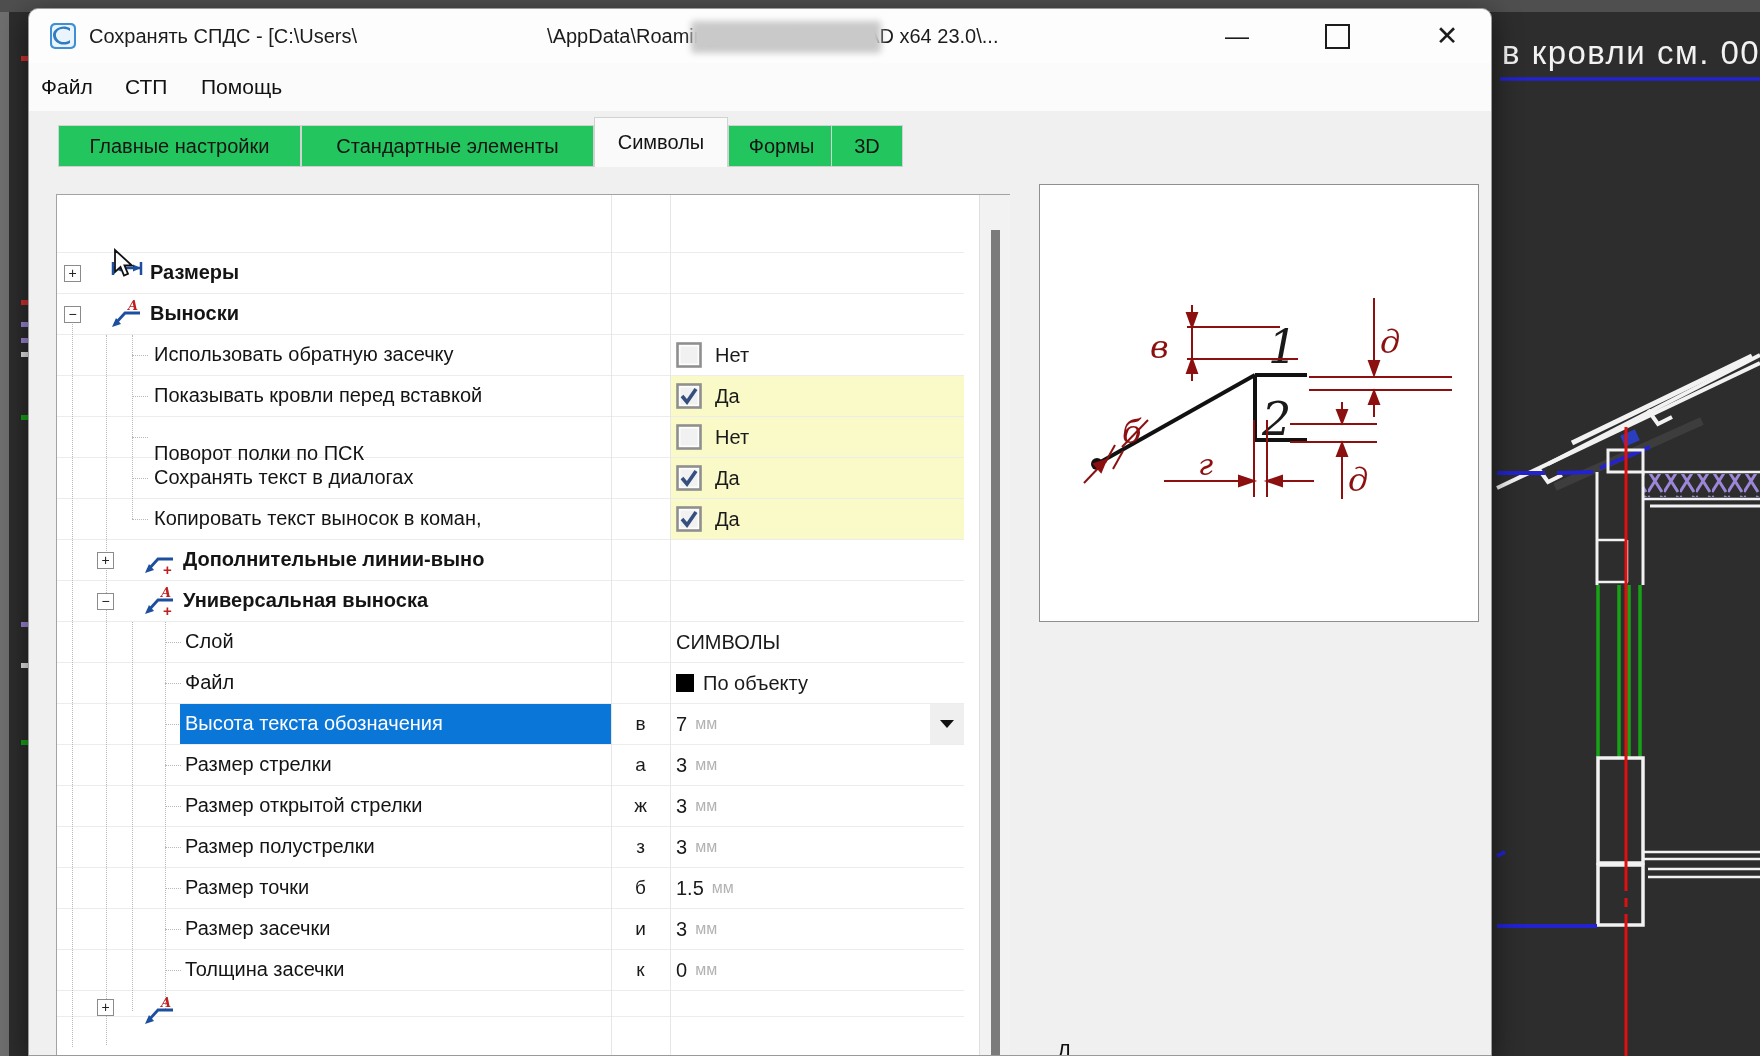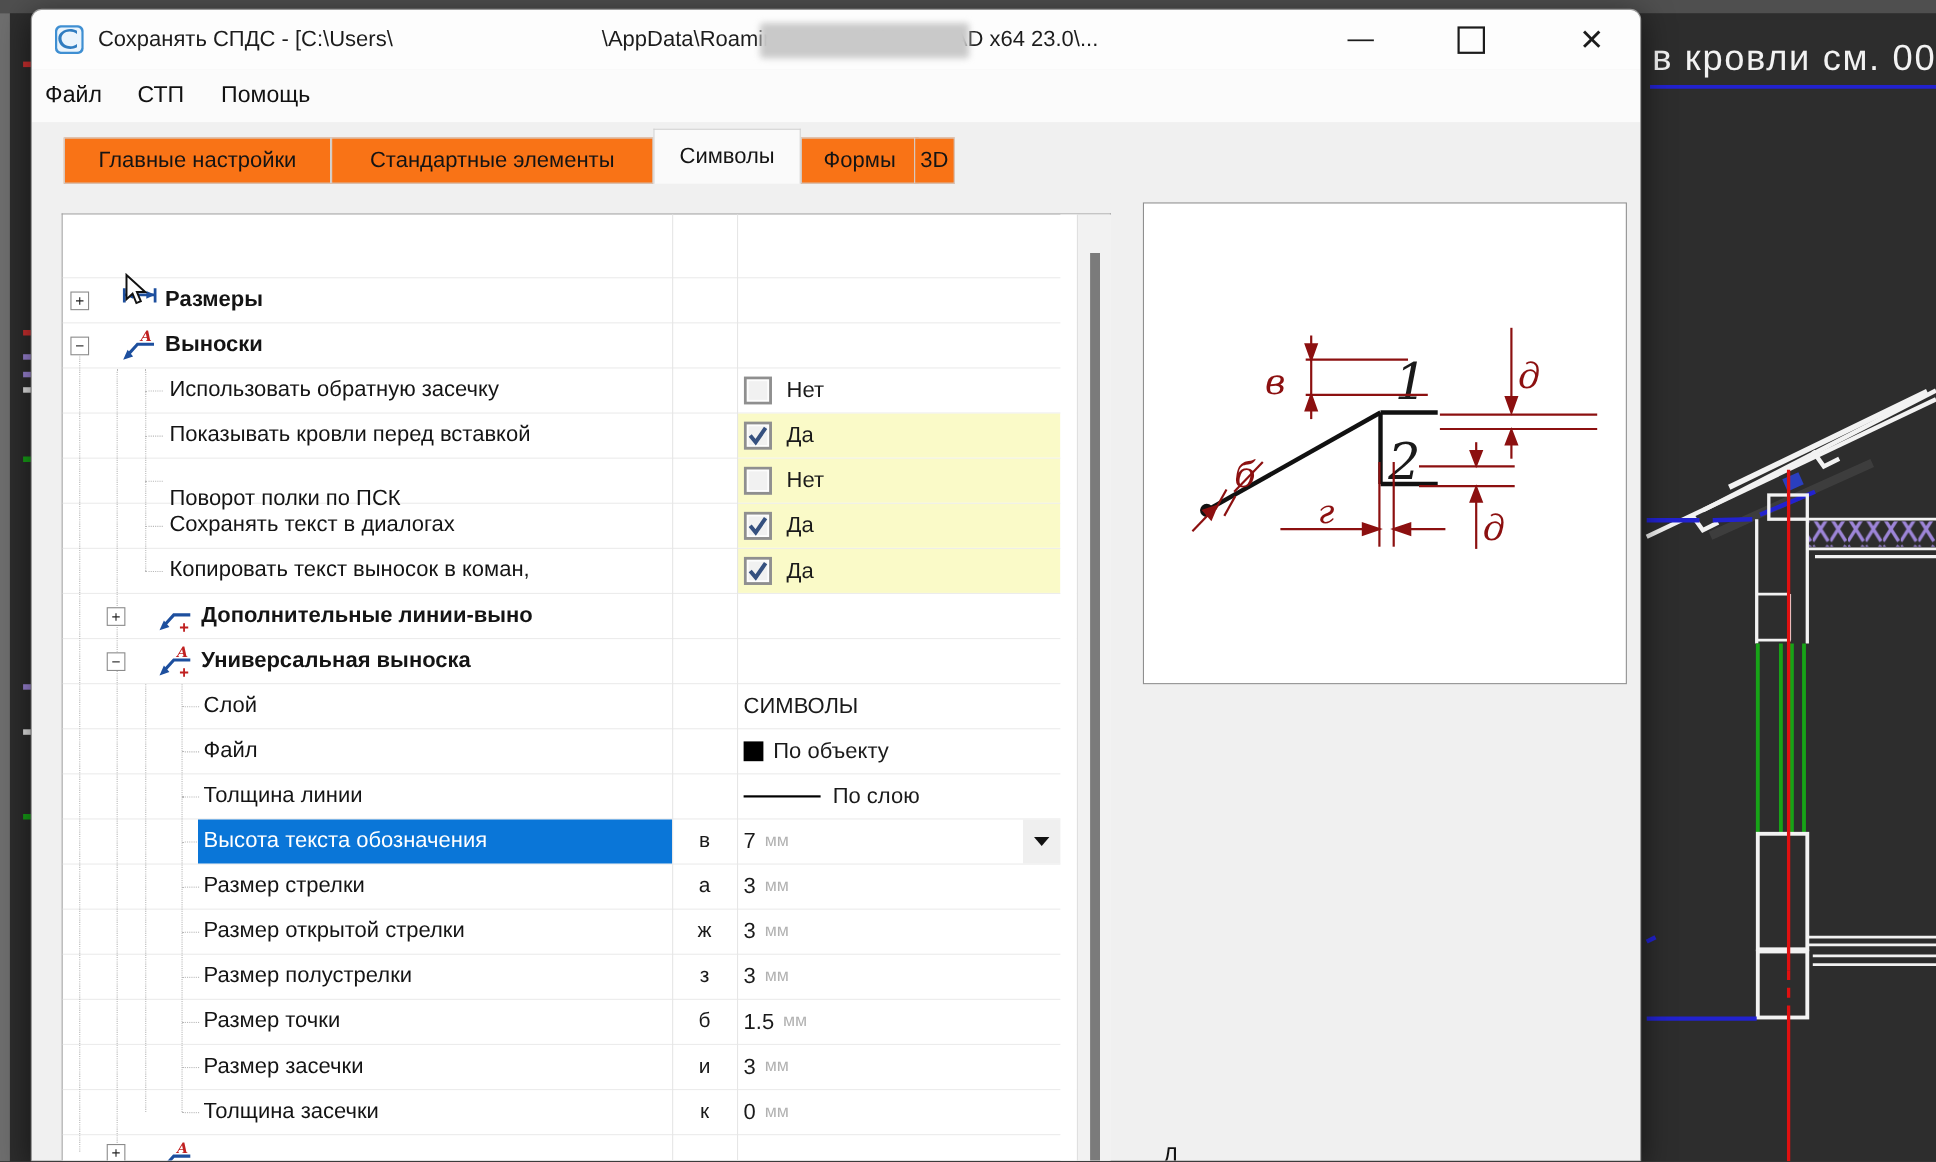--- a/index.html
+++ b/index.html
@@ -14,21 +14,21 @@
     font-size:20px;color:#1c1c1c;white-space:pre;}
   #user-blur{position:absolute;left:662px;top:12px;width:190px;height:32px;background:#c9c9c9;filter:blur(3px);border-radius:3px;}
   .cap-btn{position:absolute;top:0;height:54px;width:60px;display:flex;align-items:center;justify-content:center;color:#1c1c1c;}
   #btn-min{left:1178px;font-size:24px;}
   #btn-max{left:1278px;}
   #btn-max .maxbox{width:21px;height:21px;border:2px solid #1c1c1c;}
   #btn-close{left:1388px;font-size:27px;font-weight:300;}
   #menubar{position:absolute;left:0;top:54px;width:100%;height:48px;background:#fbfbfb;}
   .menu-item{position:absolute;top:0;height:48px;display:flex;align-items:center;font-size:21px;color:#111;}
   
-  .tab{position:absolute;box-sizing:border-box;border:1px solid #d2d2d2;background:#f97316;
+  .tab{position:absolute;box-sizing:border-box;border:1px solid #d2d2d2;background:#22c55e;
     display:flex;align-items:center;justify-content:center;font-size:20px;color:#141414;}
   .tab.inactive{top:116px;height:42px;border-bottom:1px solid #cfcfcf;}
   .tab.active{top:108px;height:50px;background:#fafafa;border-bottom:none;z-index:3;}
   
   #grid{position:absolute;left:27px;top:185px;width:954px;height:863px;background:#fff;
     border:1px solid #a3a3a3;border-bottom:none;box-sizing:border-box;}
   #rows{position:absolute;left:0;top:0;width:952px;}
   .trow{position:relative;border-bottom:1px solid #ececec;}
   .vline{position:absolute;top:0;width:1px;height:861px;background:#e6e6e6;z-index:2;}
   .guide{position:absolute;width:1px;border-left:1px dotted #b8b8b8;z-index:1;}
@@ -154,21 +154,21 @@
     <div id="menubar">
         <div class="menu-item" style="left: 12px;">Файл</div>
         <div class="menu-item" style="left: 96px;">СТП</div>
         <div class="menu-item" style="left: 172px;">Помощь</div>
       </div>
     <div id="tabstrip">
         <div class="tab inactive" style="left: 29px; width: 243px;">Главные настройки</div>
         <div class="tab inactive" style="left: 272px; width: 293px;">Стандартные элементы</div>
         <div class="tab active" style="left: 565px; width: 134px;">Символы</div>
         <div class="tab inactive" style="left: 699px; width: 107px;">Формы</div>
-        <div class="tab inactive" style="left: 802px; width: 37px;">3D</div>
+        <div class="tab inactive" style="left: 802px; width: 72px;">3D</div>
       </div>
 
     <div id="grid">
       <div id="rows">
           <div class="trow" style="height: 57px;"></div>
           <div class="trow" style="height: 40px;">
             <div class="expand-box" style="left: 7px; top: 12px;">+</div>
             <svg width="38" height="30" viewBox="0 0 38 30" class="icon-svg" style="left: 51px; top: 6px;">
               <line x1="5" y1="3" x2="5" y2="16" stroke="#1d4f9e" stroke-width="2.5"></line>
               <line x1="33" y1="3" x2="33" y2="16" stroke="#1d4f9e" stroke-width="2.5"></line>
@@ -270,28 +270,20 @@
             <div class="vcell">
               <span class="vtext">СИМВОЛЫ</span>
             </div>
           </div>
           <div class="trow" style="height: 40px;">
             <div class="tick" style="left: 108px; width: 16px; top: 20px;"></div>
             <div class="tlabel" style="left: 128px; top: 8px;">Файл</div>
             <div class="vcell">
               <div class="swatch"></div>
               <span class="vtext">По объекту</span>
-            </div>
-          </div>
-          <div class="trow" style="height: 40px;">
-            <div class="tick" style="left: 108px; width: 16px; top: 20px;"></div>
-            <div class="tlabel" style="left: 128px; top: 8px;">Толщина линии</div>
-            <div class="vcell">
-              <div class="lwline"></div>
-              <span class="vtext">По слою</span>
             </div>
           </div>
           <div class="trow" style="height: 40px;">
             <div class="tick" style="left: 108px; width: 16px; top: 20px;"></div>
             <div class="sel-hl"></div>
             <div class="tlabel" style="left: 128px; top: 8px; color: rgb(255, 255, 255); z-index: 1;">Высота текста обозначения</div>
             <div class="letter" style="top: 9px;">в</div>
             <div class="vcell">
               <span class="vtext">7</span>
               <span class="vunit">мм</span>

